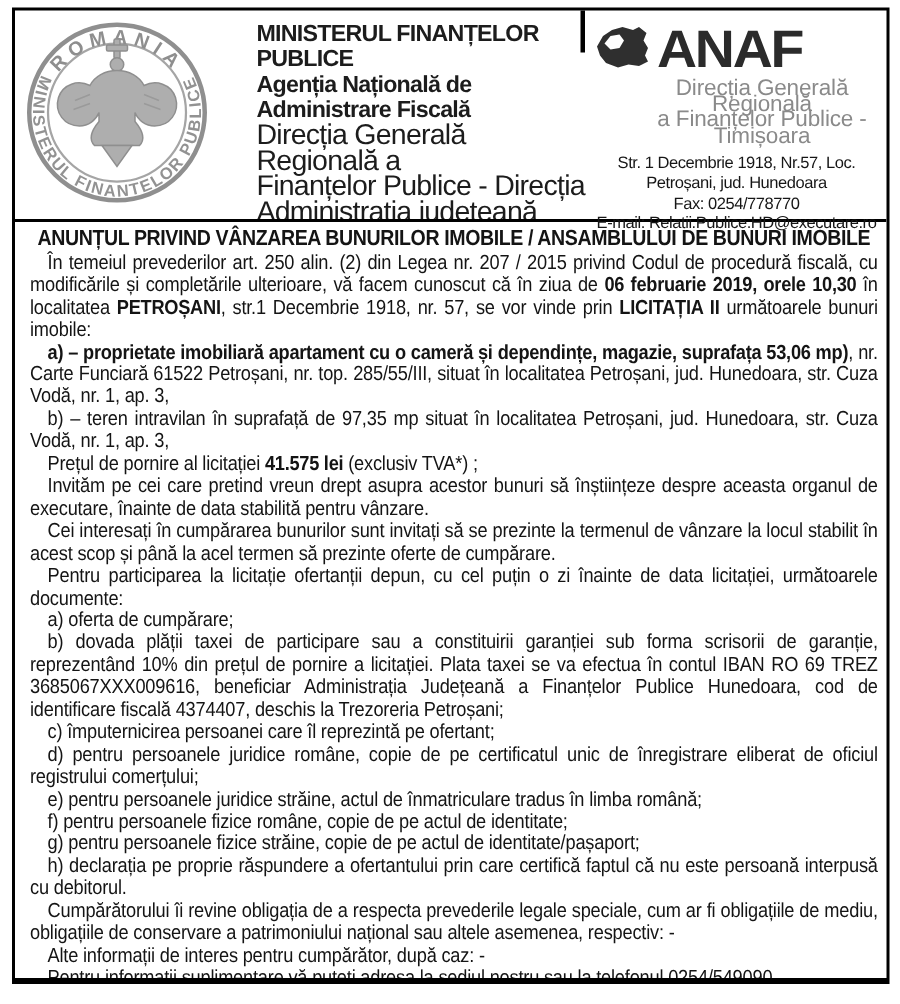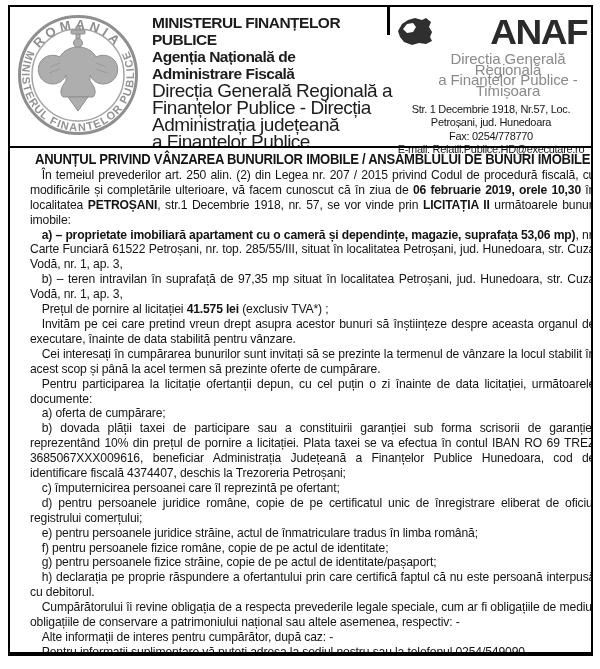--- a/index.html
+++ b/index.html
@@ -5,34 +5,34 @@
   html,body{margin:0;padding:0;background:#ffffff;}
   .page{position:relative;width:600px;height:669px;background:#ffffff;
         font-family:"Liberation Sans", sans-serif;color:#1c1c1c;overflow:hidden;}
   .frame{position:absolute;left:8px;top:5px;width:585px;height:651px;box-sizing:border-box;
          border:2px solid #000;border-bottom-width:4px;background:#fff;overflow:hidden;}
   
   .header{position:relative;display:flex;height:141px;box-sizing:border-box;
           border-bottom:2px solid #000;padding:4px 4px 0 6px;}
   .seal-col{width:128px;flex:none;}
   .seal-col svg{display:block;margin-top:2px;}
-  .center-col{flex:1;padding-left:8px;padding-top:3px;overflow:hidden;}
+  .center-col{flex:1;padding-left:8px;padding-top:3px;overflow:hidden;margin-left:19px;}
   .org-bold div{font-weight:bold;font-size:15.5px;line-height:17px;letter-spacing:-0.5px;}
   .org-reg div{font-size:19px;line-height:17px;letter-spacing:-0.5px;}
   .right-col{width:192px;flex:none;padding-top:1px;}
-  .anaf-row{display:flex;align-items:center;height:42px;justify-content:space-between;}
+  .anaf-row{display:flex;align-items:center;height:42px;}
   .anaf-map{flex:none;margin-right:3px;margin-top:-2px;}
   .anaf-word{font-weight:bold;font-size:37px;letter-spacing:-1.5px;color:#2b2b2b;
              transform:scaleY(0.95);transform-origin:left center;line-height:40px;}
   .anaf-sub{margin-left:42px;width:142px;text-align:center;font-size:15px;line-height:10.5px;
             color:#8a8a8a;letter-spacing:-0.1px;}
   .address{margin-top:7px;font-size:11px;line-height:13.4px;letter-spacing:-0.3px;color:#161616;text-align:center;}
   .v-tick{position:absolute;left:377px;top:-4px;width:3px;height:32px;background:#000;}
   
-  .body-wrap{padding:4px 0 0 10px;margin-left:10px;}
+  .body-wrap{padding:4px 0 0 10px;}
   .body-inner{width:628px;transform:scaleX(0.9);transform-origin:top left;
               font-size:13.5px;line-height:14.9px;letter-spacing:-0.15px;color:#141414;}
   .doc-title{text-align:center;font-weight:bold;font-size:14.5px;letter-spacing:-0.3px;
              margin:0 0 1px 0;}
   .body-inner p{margin:0;text-indent:13px;text-align:justify;}
   .body-inner b{letter-spacing:-0.2px;}
 </style>
 </head>
 <body>
 

